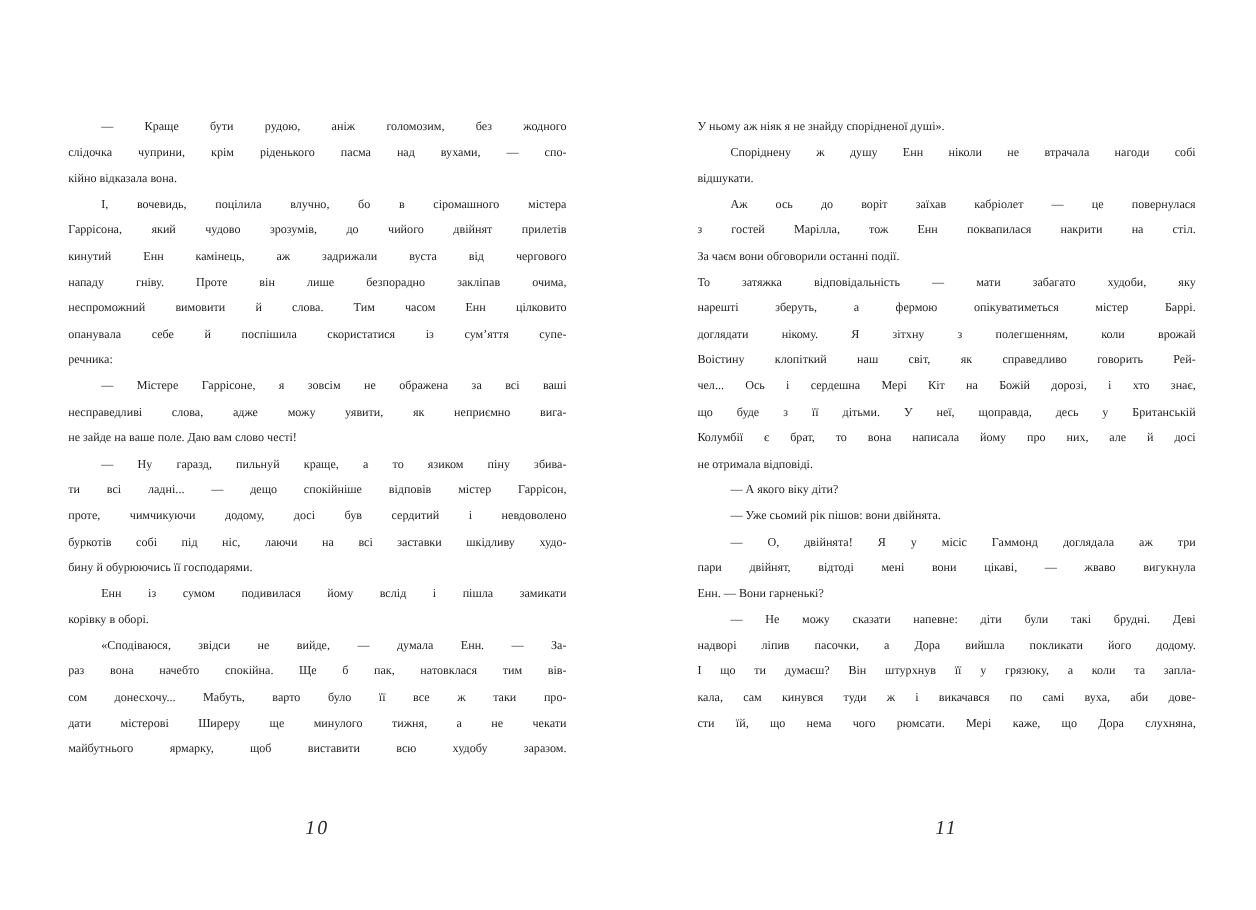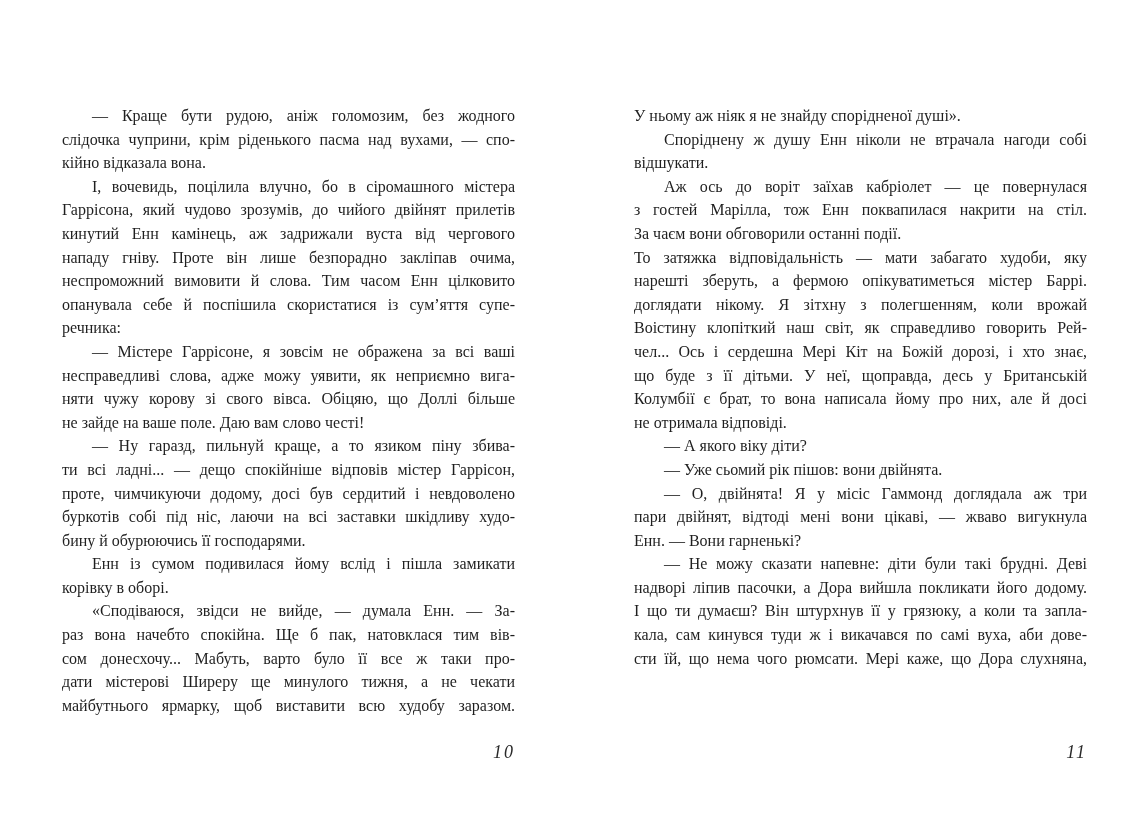--- a/index.html
+++ b/index.html
@@ -12,21 +12,21 @@
     background: #ffffff;
     position: relative;
     overflow: hidden;
     font-family: "Liberation Serif", "DejaVu Serif", serif;
     color: #1f1f1f;
   }
   .page-text {
     position: absolute;
     top: 104px;
     width: 453px;
-    font-size: 16px;
+    font-size: 11px;
     line-height: 23.6px;
   }
   .page-text.left  { left: 62px; }
   .page-text.right { left: 634px; }
   .paragraph { margin: 0; padding: 0; }
   .line {
     height: 23.6px;
     line-height: 23.6px;
     overflow: hidden;
     text-align: justify;
@@ -37,21 +37,21 @@
   .line-end {
     text-align-last: left;
   }
   .line-indent {
     text-indent: 30px;
   }
   .page-number {
     position: absolute;
     top: 742px;
     width: 453px;
-    text-align: right;
+    text-align: center;
     font-style: italic;
     font-size: 18px;
     color: #2a2a2a;
     letter-spacing: 2px;
   }
   .page-number.left  { left: 62px; }
   .page-number.right { left: 634px; }
 </style>
 </head>
 <body style="background: rgb(255, 255, 255); color: rgb(31, 31, 31);">
@@ -69,21 +69,20 @@
         <div class="line">Гаррісона, який чудово зрозумів, до чийого двійнят прилетів</div>
         <div class="line">кинутий Енн камінець, аж задрижали вуста від чергового</div>
         <div class="line">нападу гніву. Проте він лише безпорадно закліпав очима,</div>
         <div class="line">неспроможний вимовити й слова. Тим часом Енн цілковито</div>
         <div class="line">опанувала себе й поспішила скористатися із сум’яття супе-</div>
         <div class="line line-end">речника:</div>
       </div>
       <div class="paragraph">
         <div class="line line-indent">— Містере Гаррісоне, я зовсім не ображена за всі ваші</div>
         <div class="line">несправедливі слова, адже можу уявити, як неприємно вига-</div>
-        <div class="line">няти чужу корову зі свого вівса. Обіцяю, що Доллі більше</div>
         <div class="line line-end">не зайде на ваше поле. Даю вам слово честі!</div>
       </div>
       <div class="paragraph">
         <div class="line line-indent">— Ну гаразд, пильнуй краще, а то язиком піну збива-</div>
         <div class="line">ти всі ладні... — дещо спокійніше відповів містер Гаррісон,</div>
         <div class="line">проте, чимчикуючи додому, досі був сердитий і невдоволено</div>
         <div class="line">буркотів собі під ніс, лаючи на всі заставки шкідливу худо-</div>
         <div class="line line-end">бину й обурюючись її господарями.</div>
       </div>
       <div class="paragraph">

